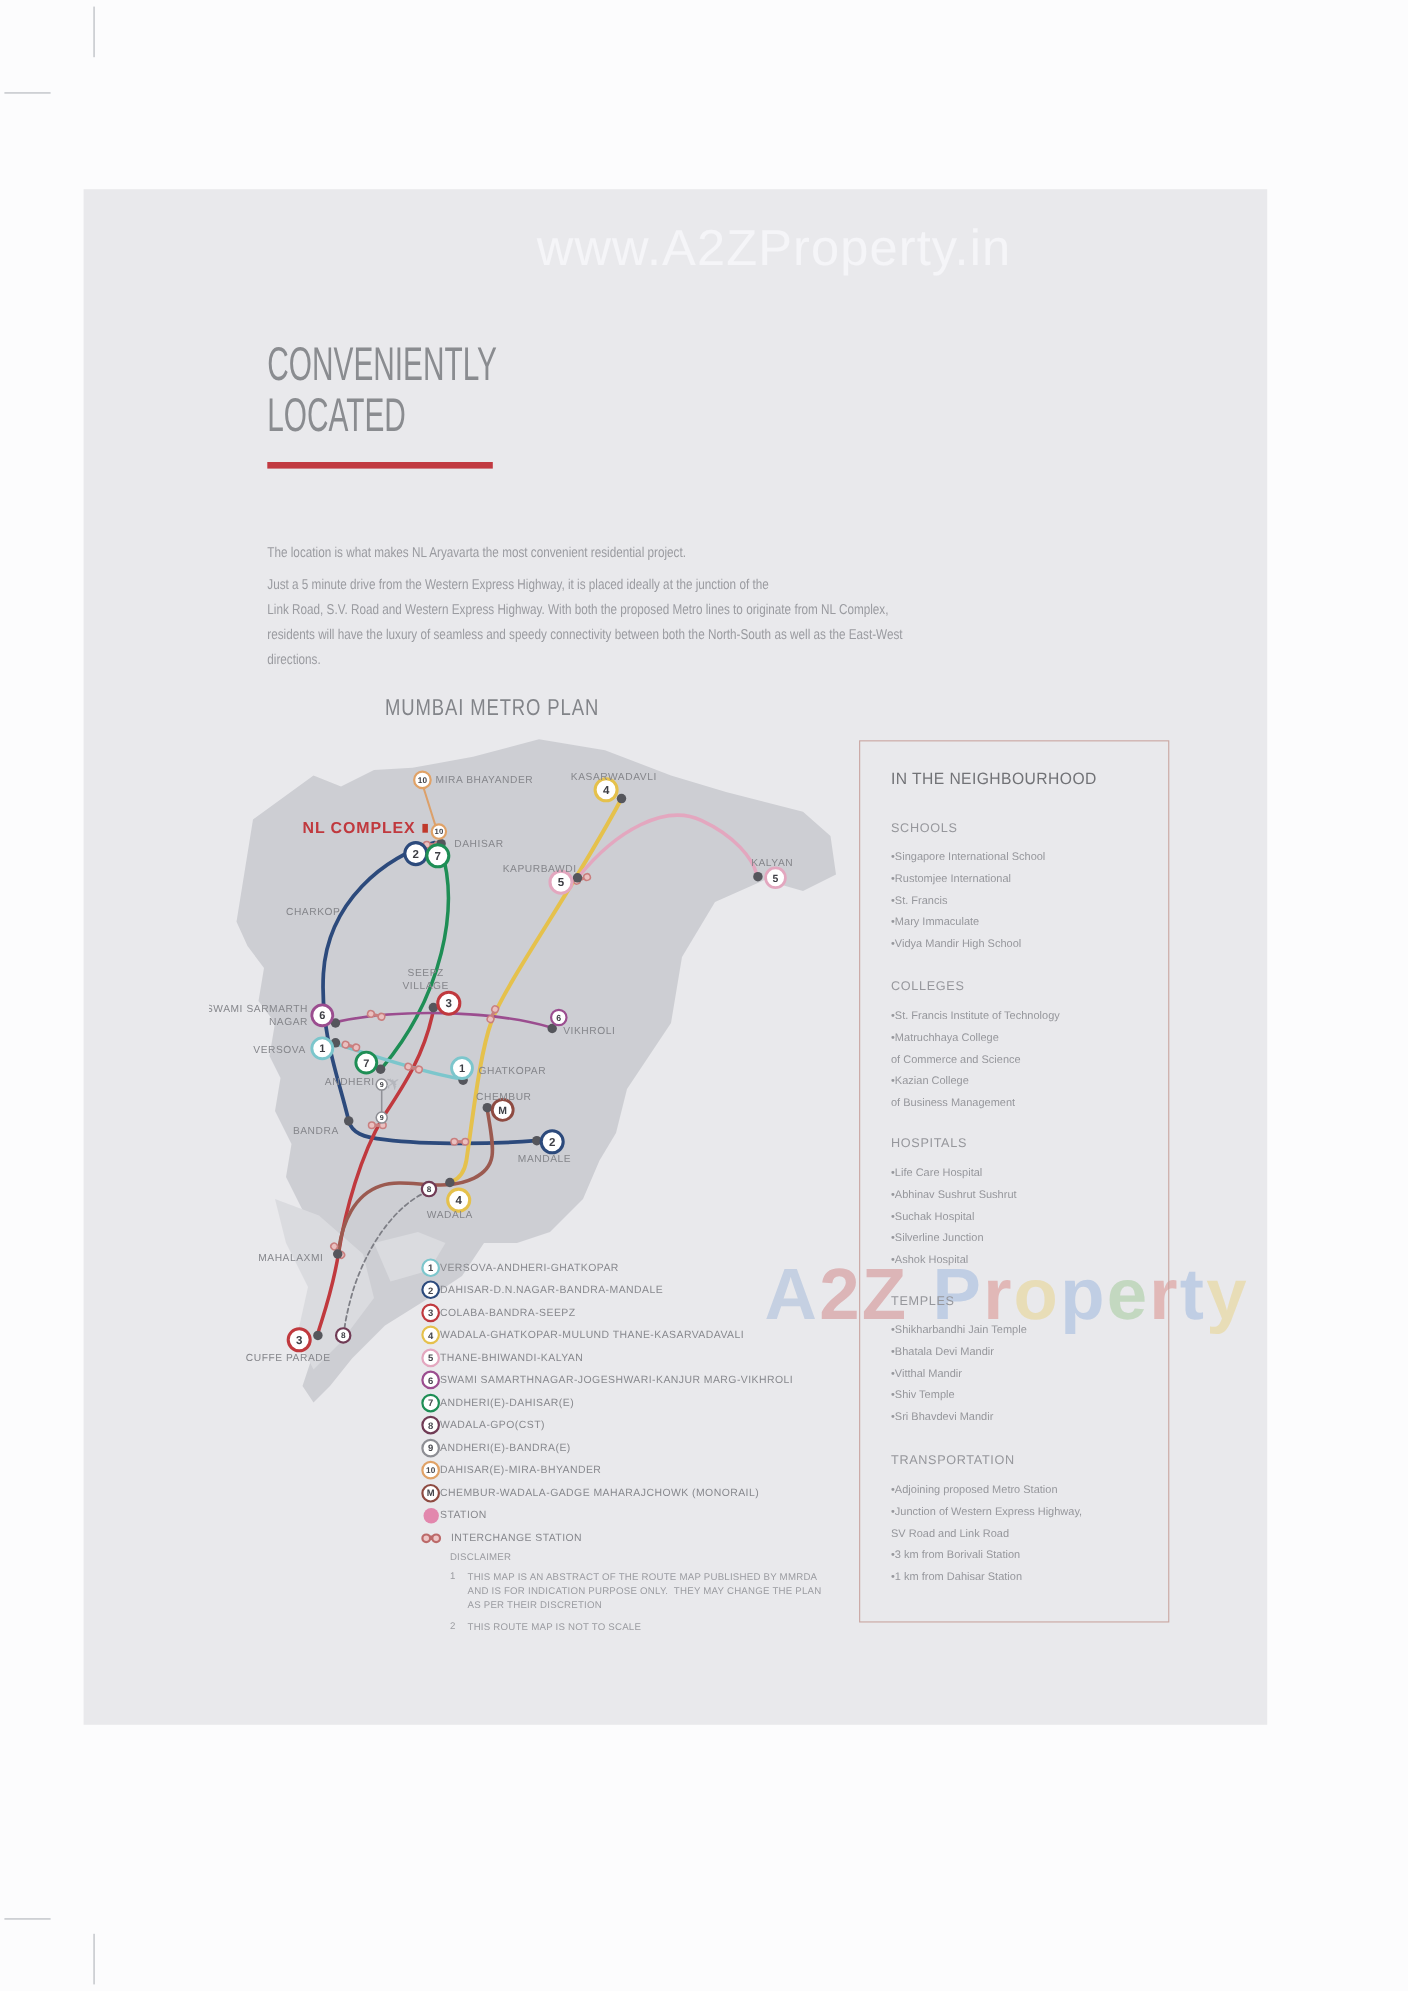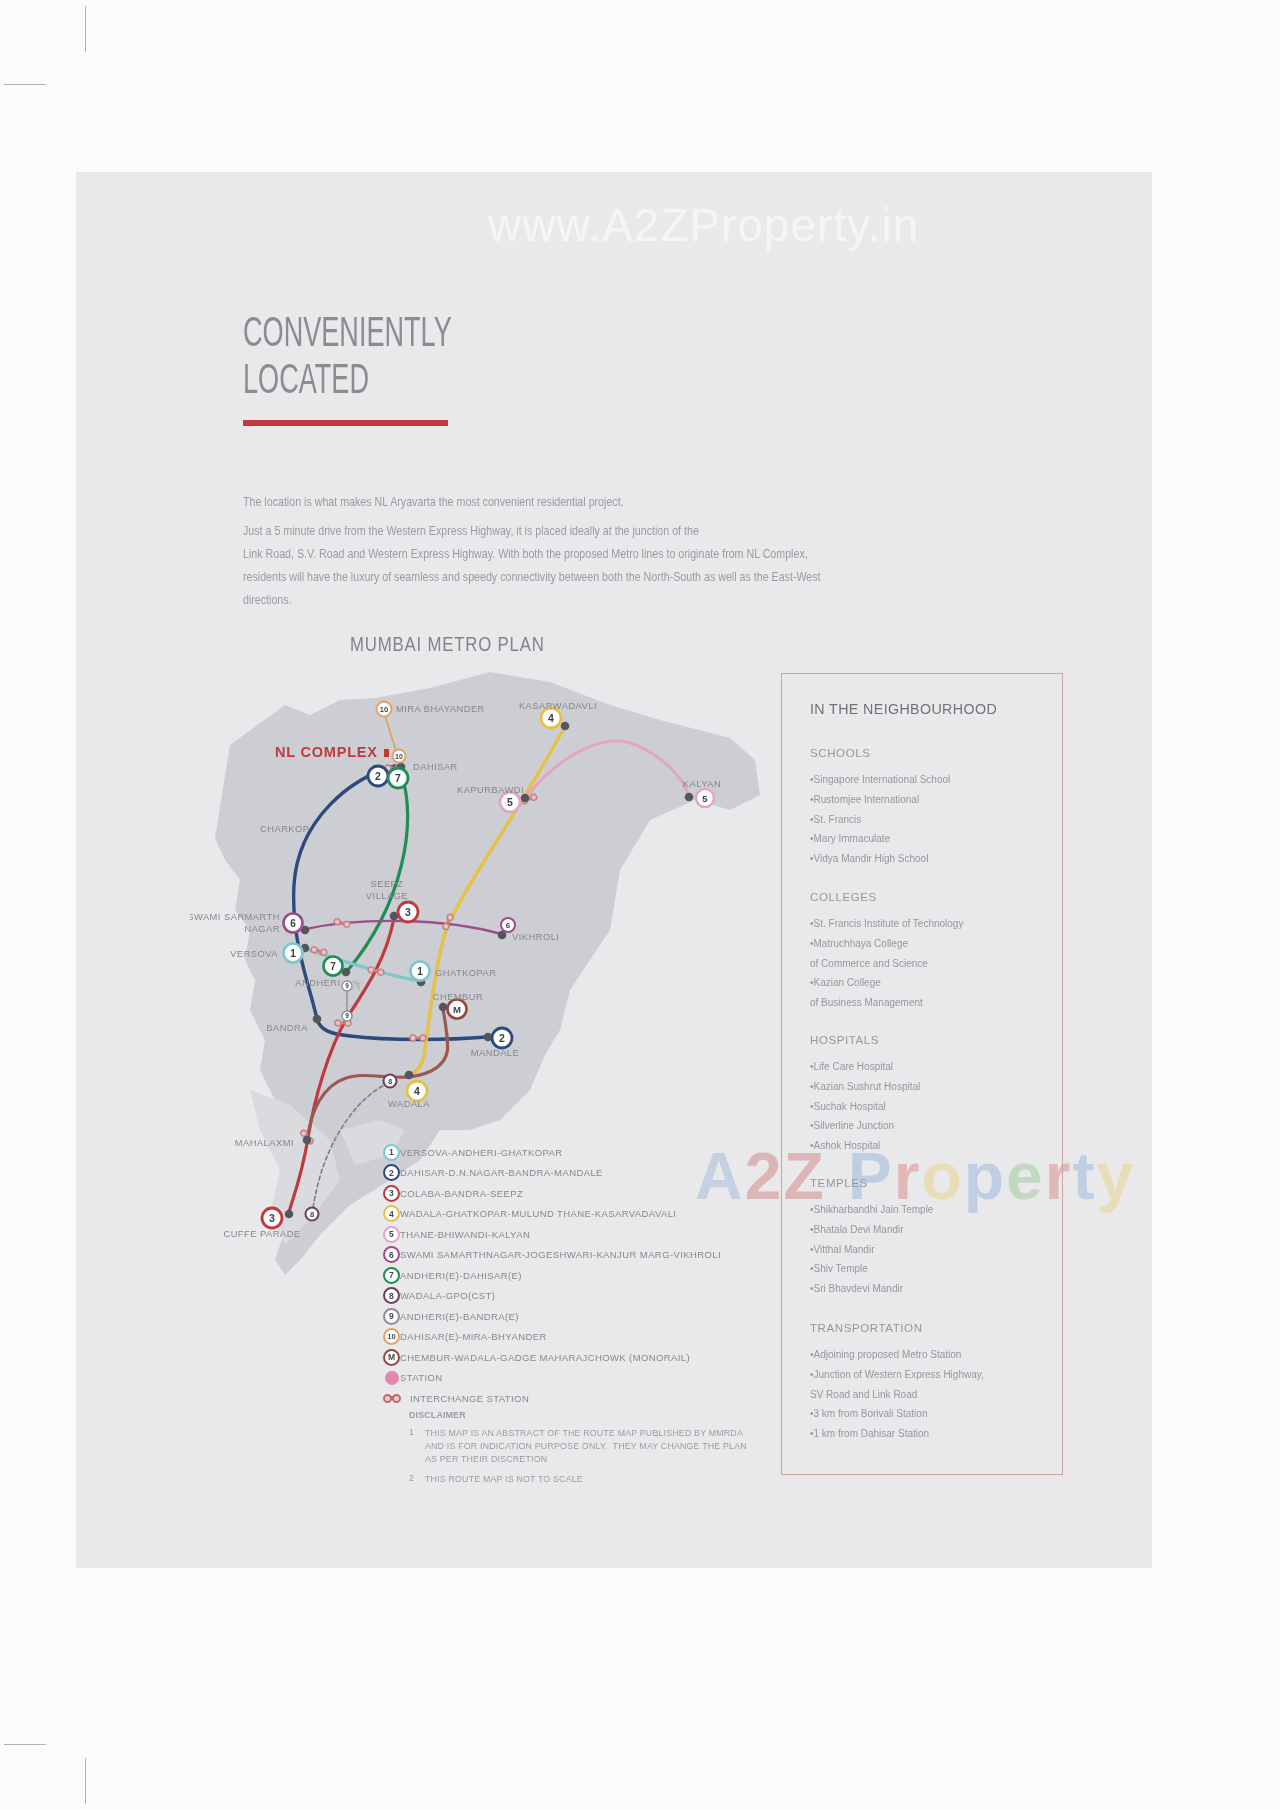--- a/index.html
+++ b/index.html
@@ -55,21 +55,21 @@
         align-items:center;justify-content:center;flex:0 0 17px;}
   .llab{margin-left:0;font-size:9.5px;color:#87888d;letter-spacing:.4px;white-space:nowrap;}
   .lbdg-station{width:14px;height:14px;border-radius:50%;background:#e287ad;margin:0 1.5px;flex:0 0 14px;}
   .ic-glyph{position:relative;width:18px;height:9px;flex:0 0 18px;}
   .ic-glyph .bar{position:absolute;left:4px;top:2.5px;width:10px;height:4px;background:#bc6a6a;border-radius:2px;}
   .ic-glyph .c{position:absolute;top:0;width:5px;height:5px;border:2px solid #bc6a6a;
                border-radius:50%;background:#eec7c7;}
   .ic-glyph .c.left{left:0;} .ic-glyph .c.right{right:0;}
   
   .disc{position:absolute;left:409px;top:1410px;color:#9b9ca1;font-size:8.8px;letter-spacing:.2px;}
-  .disc-title{margin-bottom:7px;font-weight:bold;}
+  .disc-title{margin-bottom:7px;}
   .drow{display:flex;margin-bottom:7px;}
   .dnum{width:16px;flex:0 0 16px;}
   .dtext{white-space:pre-wrap;line-height:13px;}
   
   .nb{position:absolute;left:781px;top:673px;width:280px;height:800px;border:1px solid #c9a5a0;}
   .nb-title{position:absolute;left:810px;top:700px;font-size:15px;color:#717276;
             letter-spacing:.4px;transform:scaleX(.95);transform-origin:0 0;white-space:nowrap;}
   .nb-sec{position:absolute;left:810px;width:240px;}
   .nb-h{font-size:11.5px;color:#96979c;letter-spacing:.6px;margin-bottom:11px;}
   .nb-ul{list-style:none;margin:0;padding:0;}
@@ -400,21 +400,21 @@
 of Commerce and Science</li>
       <li>Kazian College
 of Business Management</li>
     </ul>
   </div>
 
   <div class="nb-sec" style="top:1034px;">
     <div class="nb-h">HOSPITALS</div>
     <ul class="nb-ul">
       <li>Life Care Hospital</li>
-      <li>Kazian Sushrut Hospital</li>
+      <li>Abhinav Sushrut Sushrut</li>
       <li>Suchak Hospital</li>
       <li>Silverline Junction</li>
       <li>Ashok Hospital</li>
     </ul>
   </div>
 
   <div class="nb-sec" style="top:1177px;">
     <div class="nb-h">TEMPLES</div>
     <ul class="nb-ul">
       <li>Shikharbandhi Jain Temple</li>

